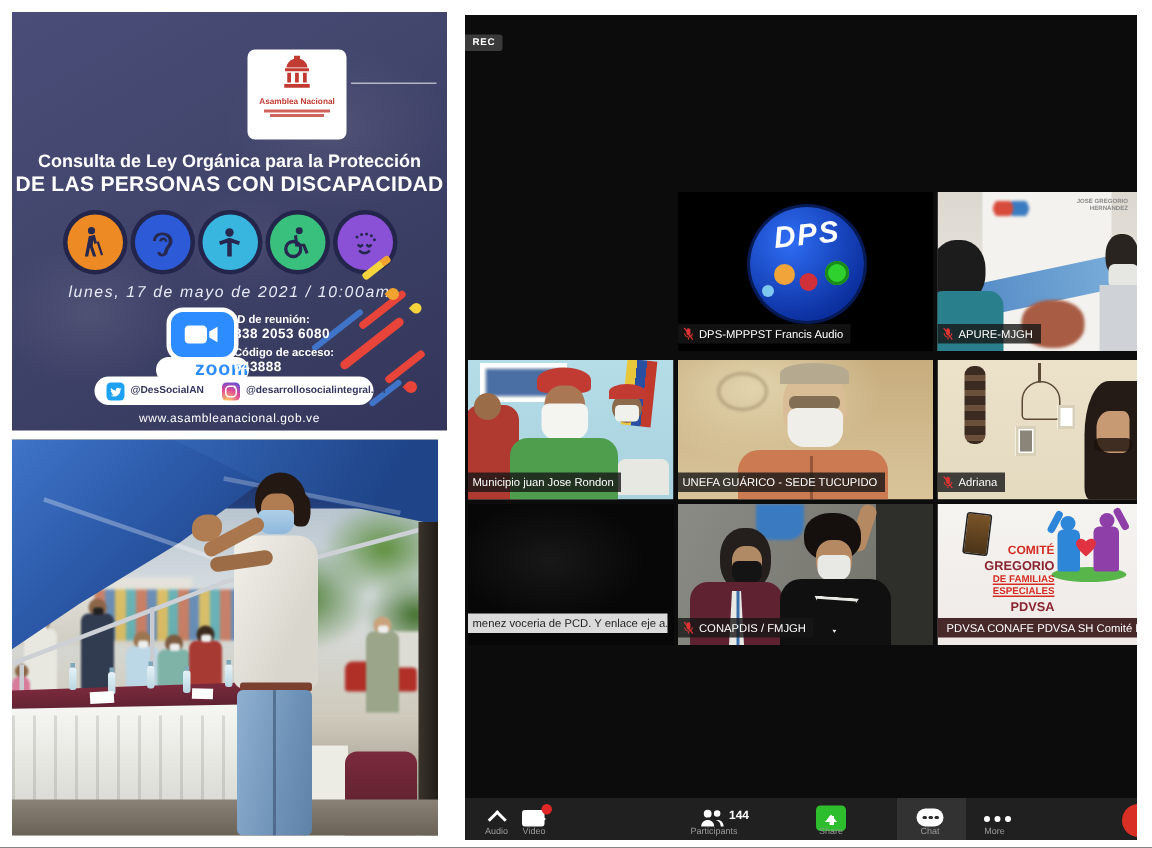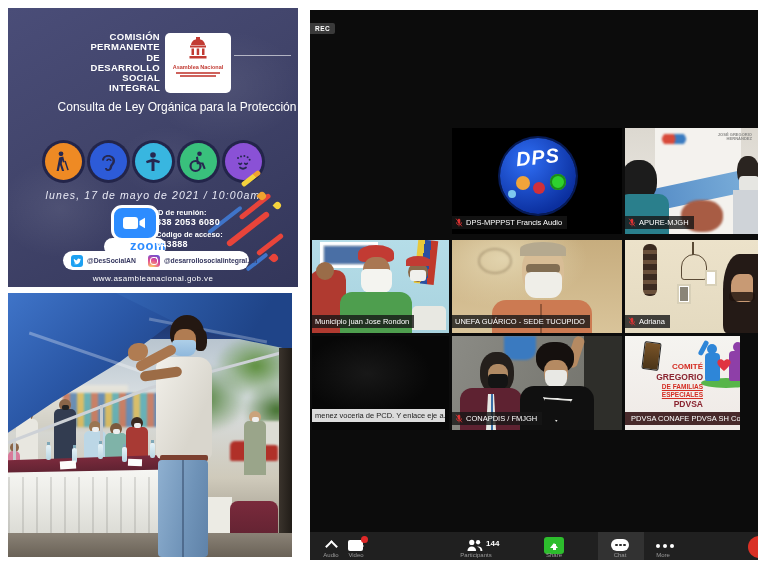--- a/index.html
+++ b/index.html
@@ -11,21 +11,21 @@
       radial-gradient(90px 70px at 18% 72%, rgba(255,255,255,.08), transparent 70%),
       radial-gradient(110px 80px at 75% 28%, rgba(255,255,255,.07), transparent 70%),
       radial-gradient(70px 50px at 55% 55%, rgba(255,255,255,.05), transparent 70%),
       linear-gradient(150deg,#4a4d78 0%,#41446a 45%,#33365a 100%);}
   .f-title{position:absolute;top:24px;right:138px;text-align:right;color:#fff;font-size:9.5px;line-height:10.3px;font-weight:700;letter-spacing:.3px;white-space:pre-line;}
   .f-logo{position:absolute;left:157px;top:25px;width:66px;height:60px;background:#fff;border-radius:5px;text-align:center;}
   .f-logo-org{color:#c23b33;font-size:5.5px;font-weight:800;margin-top:1px;}
   .f-logo-bars{margin:2px auto 0;width:44px;}
   .f-logo-bars i{display:block;height:1.5px;background:#c23b33;opacity:.8;margin-bottom:1.5px;}
   .f-line{position:absolute;left:226px;top:47px;width:57px;height:1px;background:rgba(255,255,255,.6);}
-  .f-sub1{position:absolute;top:92px;left:0;width:100%;text-align:center;color:#fff;font-size:12px;font-weight:400;padding-left:24px;}
+  .f-sub1{position:absolute;top:92px;left:0;width:100%;text-align:center;color:#fff;font-size:12px;font-weight:700;}
   .f-sub2{position:absolute;top:106px;left:0;width:100%;text-align:center;color:#fff;font-size:14px;font-weight:600;letter-spacing:.2px;}
   .f-icons{position:absolute;top:135px;left:0;width:100%;display:flex;justify-content:center;gap:8px;}
   .ic{width:37px;height:37px;border-radius:50%;display:flex;align-items:center;justify-content:center;box-shadow:0 0 0 3px #23254a;}
   .f-date{position:absolute;top:181px;left:0;width:100%;text-align:center;color:#e9eaf5;font-size:10.5px;letter-spacing:1.1px;font-style:italic;}
   .f-zoomcam{position:absolute;left:103px;top:197px;width:42px;height:30px;background:#2d8cff;border:3px solid #fff;border-radius:11px;display:flex;align-items:center;justify-content:center;z-index:3;}
   .f-zoompill{position:absolute;left:96px;top:230px;width:62px;height:17px;background:#fff;border-radius:9px;color:#2d8cff;font-weight:700;font-size:13px;text-align:right;line-height:16px;letter-spacing:.5px;z-index:3;}
   .f-meet{position:absolute;left:148px;top:200px;color:#fff;z-index:3;}
   .f-meet .lab{font-size:7.5px;font-weight:700;}
   .f-meet .val{font-size:9px;font-weight:700;letter-spacing:.3px;margin-bottom:3px;}
   .f-social{position:absolute;left:55px;top:243px;width:186px;height:19px;background:#fff;border-radius:10px;display:flex;align-items:center;gap:4px;padding:0 8px;box-sizing:border-box;z-index:3;}
@@ -69,44 +69,39 @@
   .bub{position:absolute;left:301px;top:7px;width:18px;height:12px;background:#fff;border-radius:6px;}
   .bub:before{content:"";position:absolute;left:3px;bottom:-3px;border:3px solid transparent;border-top:4px solid #fff;}
   .bub:after{content:"";position:absolute;left:4px;top:4.5px;width:2.5px;height:2.5px;border-radius:50%;background:#2a2a2a;box-shadow:4px 0 #2a2a2a,8px 0 #2a2a2a;}
   .more{position:absolute;left:346px;top:12px;width:4px;height:4px;border-radius:50%;background:#fff;box-shadow:7px 0 #fff,14px 0 #fff;}
   .leave{position:absolute;left:438px;top:4px;width:22px;height:22px;border-radius:50%;background:#d93025;}
 </style>
 </head>
 <body>
 
 <div class="flyer">
-  <div class="f-title">COMISIÓN
-PERMANENTE
-DE
-DESARROLLO
-SOCIAL
-INTEGRAL</div>
   <div class="f-logo">
     <svg width="30" height="22" viewBox="0 0 30 22" style="margin-top:4px;">
       <rect x="13" y="0" width="4" height="3" fill="#c23b33"></rect>
       <path d="M15 2 C10 2 8 6 8 8 H22 C22 6 20 2 15 2 Z" fill="#c23b33"></path>
       <rect x="7" y="8.5" width="16" height="2" fill="#c23b33"></rect>
       <rect x="8.5" y="11.5" width="2.5" height="6.5" fill="#c23b33"></rect>
       <rect x="13.7" y="11.5" width="2.5" height="6.5" fill="#c23b33"></rect>
       <rect x="19" y="11.5" width="2.5" height="6.5" fill="#c23b33"></rect>
       <rect x="6.5" y="19" width="17" height="2.5" fill="#c23b33"></rect>
     </svg>
     <div class="f-logo-org">Asamblea Nacional</div>
     <div class="f-logo-bars">
         <i></i>
         <i style="width:36px;margin:0 auto 1.5px;"></i>
       </div>
   </div>
   <div class="f-line"></div>
   <div class="f-sub1">Consulta de Ley Orgánica para la Protección</div>
+  <div class="f-sub2">DE LAS PERSONAS CON DISCAPACIDAD</div>
 
   <div class="f-icons">
     <div class="ic" style="background:#ee8a24;">
       <svg width="24" height="24" viewBox="0 0 24 24">
           <circle cx="10" cy="3.8" r="2.4" fill="#262850"></circle>
           <path d="M8.2 7.5 l4-1 1.5 5.5 -1.8.6 -.8-2.6 -.3 4 2.4 7 h-2.2 l-2-6 -1.2 6 H5.6 l1.6-8.5 z" fill="#262850"></path>
           <rect x="14.6" y="11" width="1.5" height="9.5" transform="rotate(-18 15 15)" fill="#262850"></rect>
         </svg>
     </div>
     <div class="ic" style="background:#2d5bd8;">
@@ -403,21 +398,21 @@
         <svg viewBox="0 0 12 14" width="8" height="9">
             <path fill="#d33" d="M6 1.2c-1.1 0-2 .9-2 2v3.6c0 1.1.9 2 2 2s2-.9 2-2V3.2c0-1.1-.9-2-2-2z"></path>
             <path fill="#d33" d="M2.5 6.5c0 1.9 1.6 3.5 3.5 3.5s3.5-1.6 3.5-3.5h1c0 2.5-2 4.5-4.5 4.5S1.5 9 1.5 6.5z"></path>
             <rect x="5.4" y="11" width="1.2" height="2" fill="#d33"></rect>
             <line x1="1.5" y1="1" x2="10.5" y2="13" stroke="#d33" stroke-width="1.3"></line>
           </svg>
         <span>CONAPDIS / FMJGH</span>
       </div>
     </div>
 
-    <div class="tile" style="left:315px;top:208px;width:115px;height:94px;">
+    <div class="tile" style="left:315px;top:208px;width:133px;height:94px;">
       <div class="ab" style="inset:0;background:linear-gradient(#f5f4f0,#efe9e6);"></div>
       <div class="ab" style="left:18px;top:6px;width:15px;height:26px;background:linear-gradient(#7a5428,#4a3418);border:1.5px solid #222;transform:rotate(7deg);border-radius:2px;"></div>
       <div class="ab" style="left:76px;top:42px;width:50px;height:10px;background:#58b54a;border-radius:50%;"></div>
       <div class="ab" style="left:82px;top:8px;width:10px;height:10px;border-radius:50%;background:#2e86d8;"></div>
       <div class="ab" style="left:80px;top:17px;width:15px;height:28px;background:#2e86d8;border-radius:4px 4px 2px 2px;"></div>
       <div class="ab" style="left:76px;top:4px;width:5px;height:16px;background:#2e86d8;border-radius:3px;transform:rotate(28deg);"></div>
       <div class="ab" style="left:108px;top:6px;width:10px;height:10px;border-radius:50%;background:#8e3fa8;"></div>
       <div class="ab" style="left:104px;top:15px;width:17px;height:30px;background:#8e3fa8;border-radius:4px 4px 2px 2px;"></div>
       <div class="ab" style="left:120px;top:2px;width:5px;height:16px;background:#8e3fa8;border-radius:3px;transform:rotate(-28deg);"></div>
       <svg class="ab" style="left:90px;top:20px;" width="18" height="16" viewBox="0 0 18 16">

